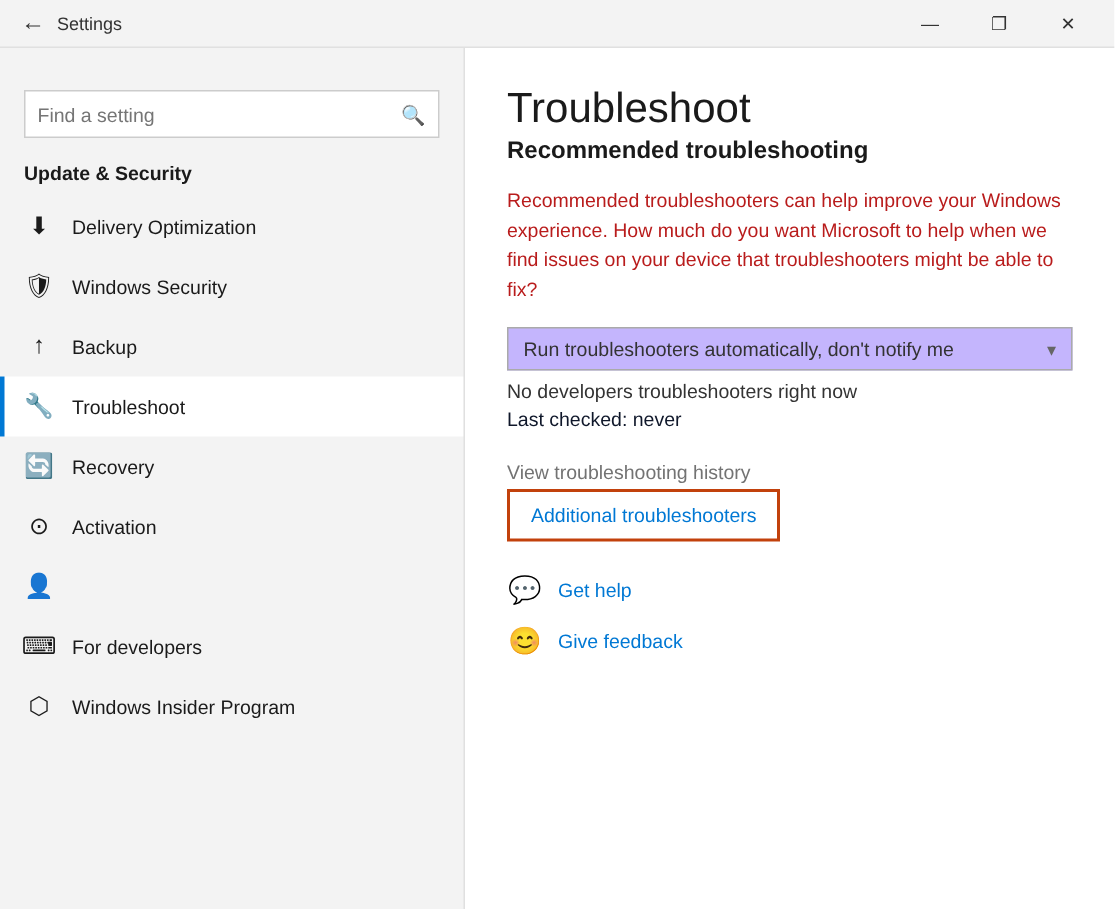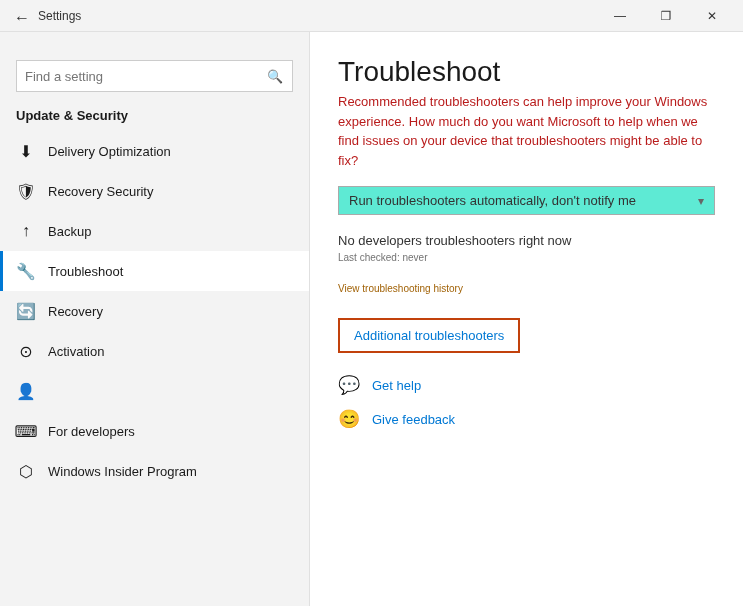--- a/index.html
+++ b/index.html
@@ -162,52 +162,52 @@
     }
     .dropdown-select {
       display: flex;
       align-items: center;
       justify-content: space-between;
       border: 1px solid #aaa;
       padding: 6px 10px;
       font-size: 13px;
       color: #333;
       cursor: pointer;
-      background: #5eead4;
+      background: #c4b5fd;
       width: 100%;
       max-width: 380px;
-      margin-bottom: 18px;
+      margin-bottom: 6px;
     }
     .dropdown-chevron { font-size: 12px; color: #666; }
     .link-red {
       color: #c50000;
       font-size: 13px;
       cursor: pointer;
       text-decoration: none;
       display: block;
       margin-bottom: 14px;
       line-height: 1.5;
     }
     .status-text {
       font-size: 13px;
       color: #333;
       margin-bottom: 4px;
     }
     .last-checked {
-      font-size: 10px;
+      font-size: 13px;
+      color: #0f172a;
+      margin-bottom: 20px;
+    }
+    .link-blue {
       color: #737373;
-      margin-bottom: 20px;
-    }
-    .link-blue {
-      color: #a16207;
-      font-size: 10px;
+      font-size: 13px;
       cursor: pointer;
       text-decoration: none;
       display: block;
-      margin-bottom: 24px;
+      margin-bottom: 4px;
     }
     .additional-troubleshooters-btn {
       display: inline-block;
       border: 2px solid #c2410c;
       padding: 8px 14px;
       color: #0078d4;
       font-size: 13px;
       cursor: pointer;
       text-decoration: none;
       margin-bottom: 20px;
@@ -266,21 +266,21 @@
     </div>
     <div class="sidebar-section-title">Update &amp; Security</div>
 
     <div id="nav-items-container">
         <div class="nav-item">
           <span class="nav-icon">⬇</span>
           <span class="nav-label">Delivery Optimization</span>
         </div>
         <div class="nav-item">
           <span class="nav-icon">🛡</span>
-          <span class="nav-label">Recovery Security</span>
+          <span class="nav-label">Windows Security</span>
         </div>
         <div class="nav-item">
           <span class="nav-icon">↑</span>
           <span class="nav-label">Backup</span>
         </div>
         <div class="nav-item active">
           <span class="nav-icon">🔧</span>
           <span class="nav-label">Troubleshoot</span>
         </div>
         <div class="nav-item">
@@ -300,20 +300,21 @@
         </div>
         <div class="nav-item">
           <span class="nav-icon">⬡</span>
           <span class="nav-label">Windows Insider Program</span>
         </div>
       </div>
   </div>
 
   <div class="content">
     <div class="page-title">Troubleshoot</div>
+    <div class="section-title">Recommended troubleshooting</div>
     <div class="description-text">Recommended troubleshooters can help improve your Windows experience. How much do you want Microsoft to help when we find issues on your device that troubleshooters might be able to fix?</div>
 
     <div class="dropdown-select">
       <span>Run troubleshooters automatically, don't notify me</span>
       <span class="dropdown-chevron">▾</span>
     </div>
 
 
     <div class="status-text">No developers troubleshooters right now</div>
     <div class="last-checked">Last checked: never</div>

